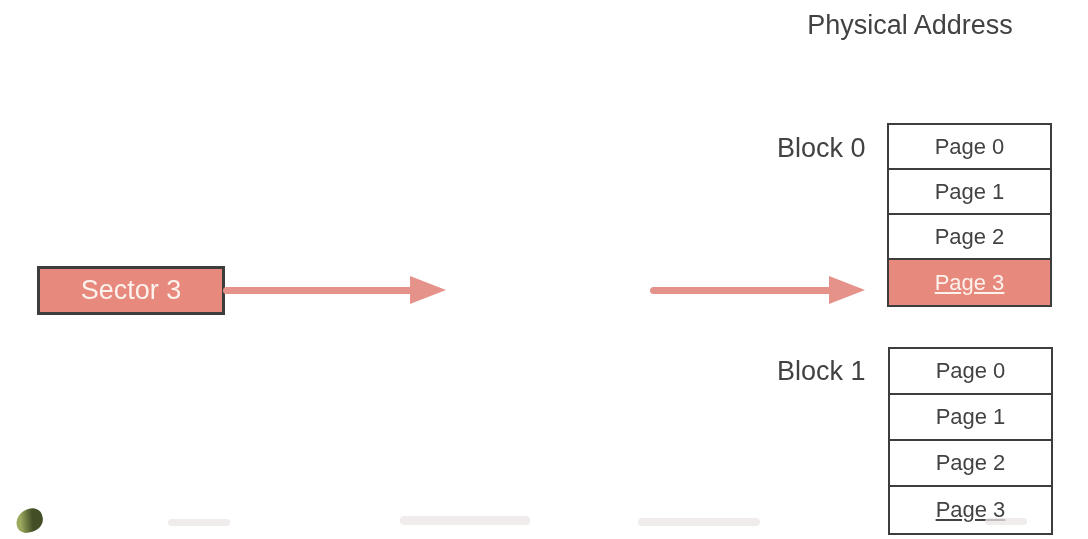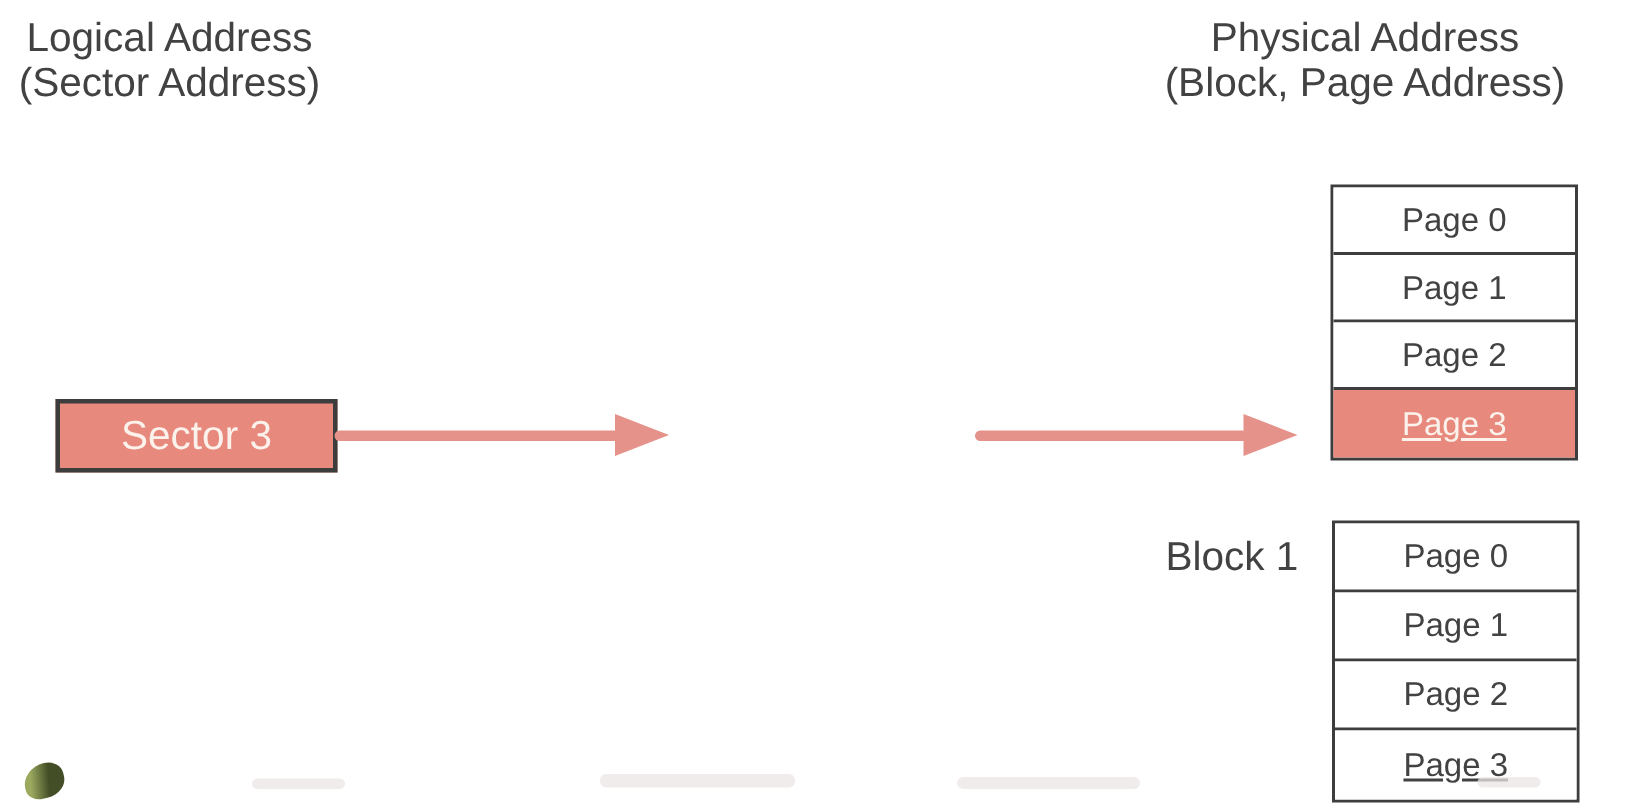--- a/index.html
+++ b/index.html
@@ -80,40 +80,36 @@
   .sm-1{left:168px;top:519px;width:62px;height:7px;}
   .sm-2{left:400px;top:516px;width:130px;height:9px;}
   .sm-3{left:638px;top:518px;width:122px;height:8px;}
   .sm-4{left:985px;top:518px;width:42px;height:7px;}
 </style>
 </head>
 <body>
 
 <div class="canvas">
 
-  <div class="heading h-logical">
-    <div>Logical Address</div>
-    <div>(Sector Address)</div>
-  </div>
   <div class="heading h-physical">
     <div>Physical Address</div>
-    <div>(Block, Page Address)</div>
   </div>
 
   <div class="sector-box">
     <span>Sector 3</span>
   </div>
 
   <div class="arrow-shaft shaft-1"></div>
   <div class="arrow-head head-1"></div>
 
 
   <div class="arrow-shaft shaft-2"></div>
   <div class="arrow-head head-2"></div>
 
+  <div class="block-label lbl-block0">Block 0</div>
   <div class="page-table pt-0">
     <div class="row">Page 0</div>
     <div class="row">Page 1</div>
     <div class="row">Page 2</div>
     <div class="row hl">Page 3</div>
   </div>
 
   <div class="block-label lbl-block1">Block 1</div>
   <div class="page-table pt-1">
     <div class="row">Page 0</div>

